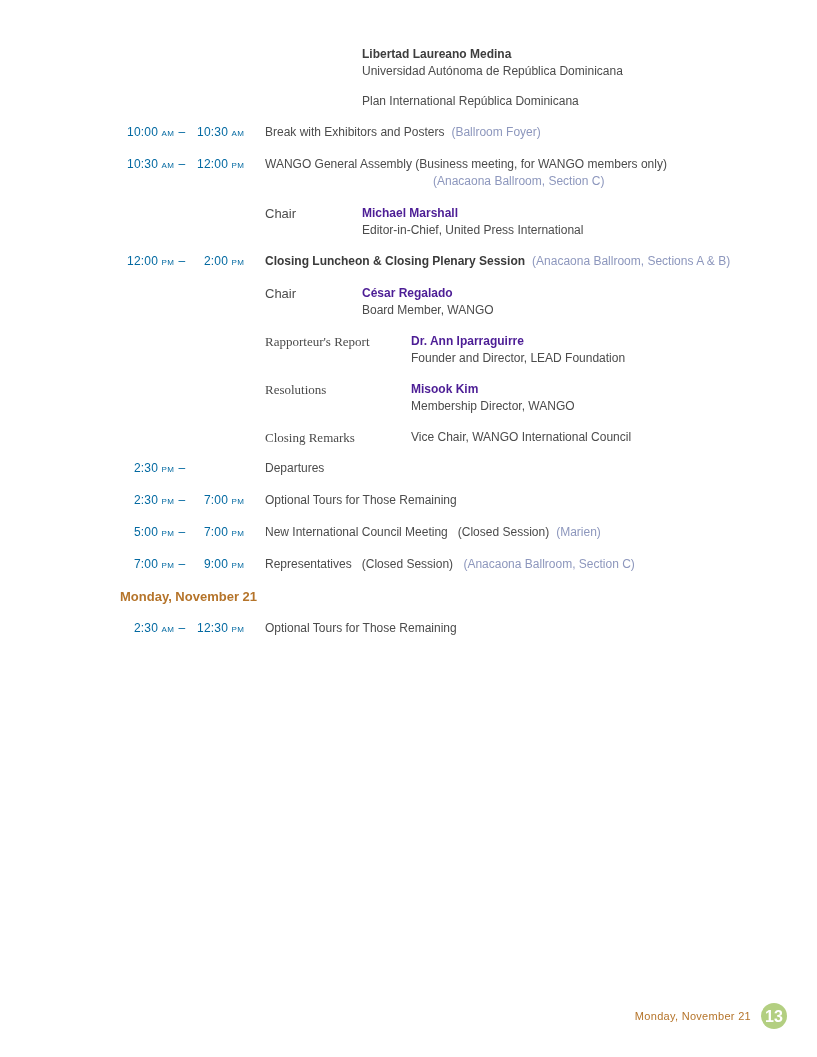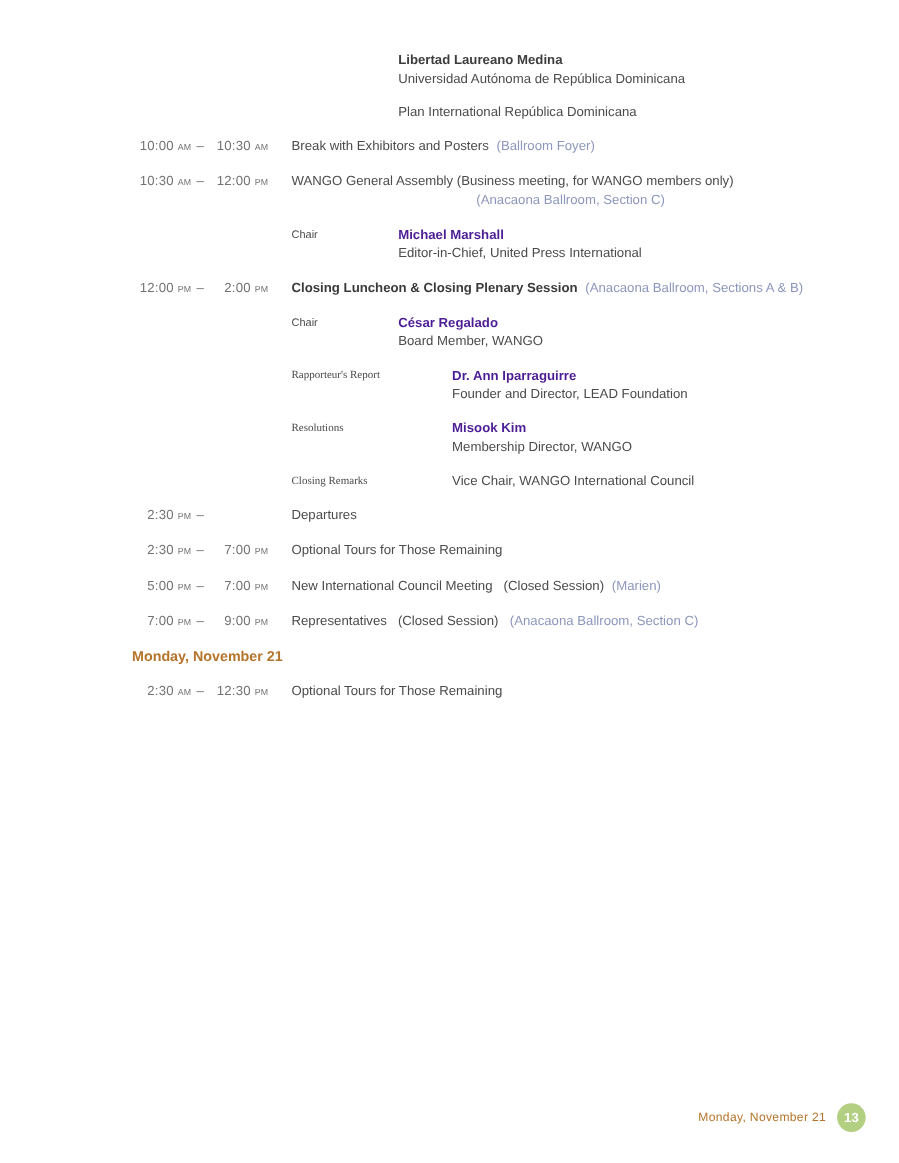--- a/index.html
+++ b/index.html
@@ -19,55 +19,55 @@
   .person + .person{margin-top:13px;}
   .pname{font-weight:bold;color:#3d3d3d;}
   .paffil{color:#4b4b4b;}
 
   .srow{display:flex;margin-bottom:15px;}
   .time{
     flex:none;width:124px;
     font-variant:small-caps;
     letter-spacing:0.2px;
     white-space:nowrap;
-    color:#737373;
+    color:#0369a1;
   }
   .t-start,.t-end{display:inline-block;width:54px;text-align:right;}
   .t-dash{display:inline-block;width:16px;text-align:center;}
   .desc{margin-left:21px;width:525px;}
   .desc span{white-space:pre-wrap;}
   .ttl{color:#4b4b4b;}
   .ttl.bold{font-weight:bold;color:#3a3a3a;}
   .loc{color:#8d97bd;margin-left:7px;}
   .line2{margin:0;}
   .line2.centered{margin-left:168px;}
   .line2.centered .loc{margin-left:0;}
 
   .prow{display:flex;margin-left:145px;margin-bottom:14px;}
-  .prow .role{flex:none;width:97px;font-size:10px;color:#4b4b4b;}
+  .prow .role{flex:none;width:97px;font-size:13px;color:#4b4b4b;}
   .prow.wide .role{width:146px;font-family:Liberation Serif, serif;}
   .pcol .pname{font-weight:bold;color:#4c1d95;}
 
   .sec-heading{
     font-weight:bold;
     font-size:13px;
     color:#b5742a;
     margin-top:14px;
     margin-bottom:15px;
   }
 
   .footer{
     position:absolute;top:1003px;right:30px;
     display:flex;align-items:center;gap:10px;
   }
   .footer-label{color:#b5742a;font-size:11px;letter-spacing:0.3px;}
   .page-badge{
     width:26px;height:26px;border-radius:50%;
     background:#b3cf81;color:#ffffff;
-    font-weight:bold;font-size:12px;
+    font-weight:bold;font-size:16px;
     display:flex;align-items:center;justify-content:center;
   }
 </style>
 </head>
 <body>
 
 <div class="page">
 
   <div class="attendees">
     <div class="person">

